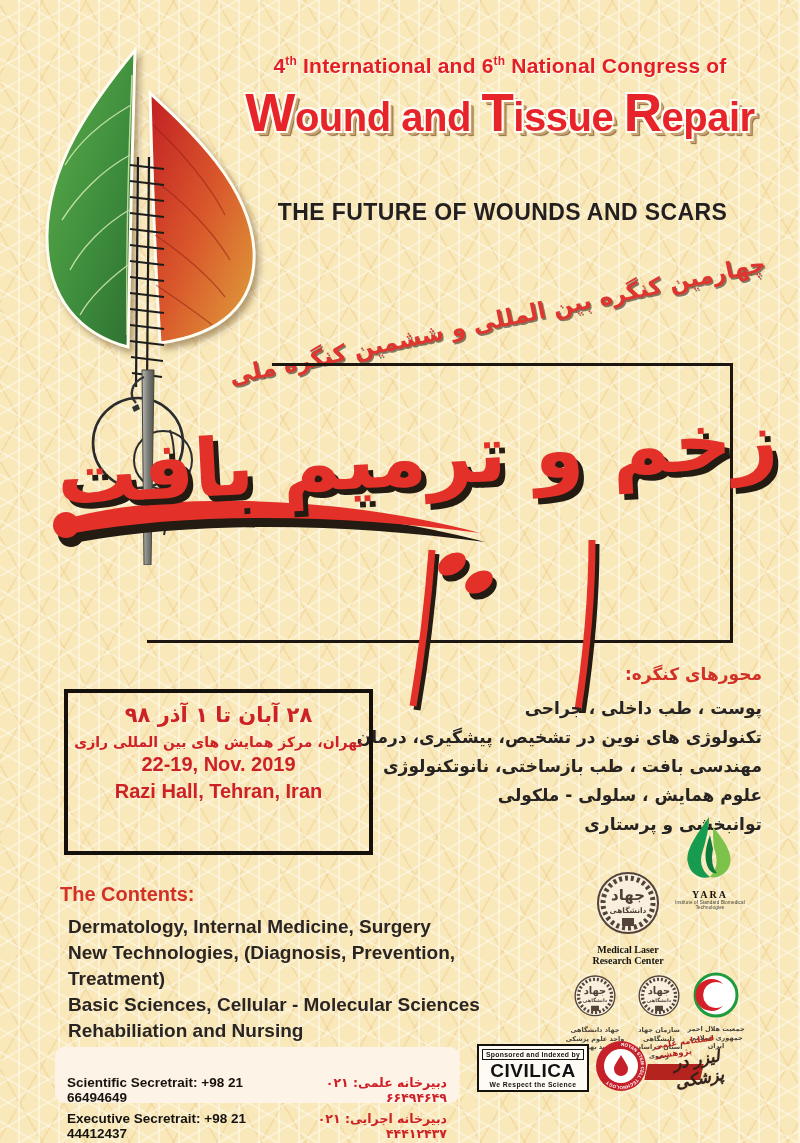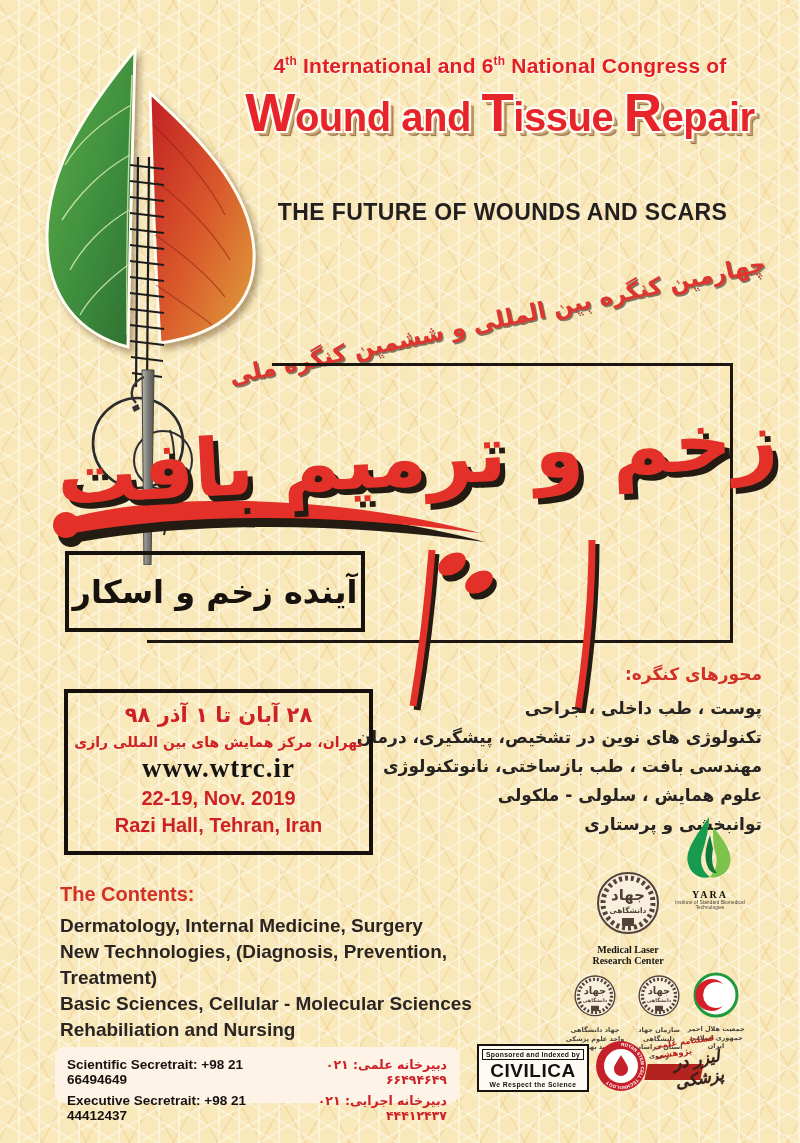--- a/index.html
+++ b/index.html
@@ -49,25 +49,25 @@
   .date-box .en-date{color:#cd2127;font-weight:bold;font-size:20px;margin-top:3px;}
   .date-box .en-venue{color:#cd2127;font-weight:bold;font-size:20px;margin-top:4px;}
   
   .topics{right:38px;top:664px;width:440px;text-align:right;direction:rtl;z-index:3;}
   .topics .t-head{color:#d23128;font-weight:bold;font-size:17px;margin-bottom:10px;}
   .topics ul{list-style:none;margin:0;padding:0;}
   .topics li{color:#262322;font-weight:bold;font-size:17px;line-height:29px;}
   
   .contents{left:60px;top:883px;width:470px;}
   .contents .c-head{color:#d23128;font-weight:bold;font-size:20px;margin-bottom:7px;}
-  .contents ul{list-style:none;margin:0;padding:0;}
+  .contents ul{list-style:none;margin:8px;padding:0;}
   .contents li{color:#2a2422;font-weight:bold;font-size:19px;line-height:26px;}
   
   .secretariat{left:55px;top:1047px;width:404px;height:56px;background:#fdf3e6;
-    border-radius:9px;padding:10px 12px 0 12px;box-sizing:border-box;z-index:3;}
+    border-radius:9px;padding:28px 12px 0 12px;box-sizing:border-box;z-index:3;}
   .sec-row{display:flex;justify-content:space-between;align-items:baseline;margin-bottom:6px;}
   .sec-en{color:#16120e;font-weight:bold;font-size:13.5px;}
   .sec-fa{color:#cd2127;font-weight:bold;font-size:12.5px;direction:rtl;}
   
   .logo{text-align:center;z-index:3;}
   .cap-serif{font-family:"Liberation Serif", serif;font-weight:bold;color:#17130f;
     font-size:10px;line-height:11px;margin-top:2px;}
   .cap-tiny-en{font-size:4.5px;color:#3a372f;letter-spacing:.2px;line-height:5px;}
   .cap-fa-tiny{font-size:6.5px;line-height:8.5px;color:#4a4338;font-weight:bold;direction:rtl;margin-top:3px;}
   .civilica{left:477px;top:1044px;width:112px;border:2px solid #15110d;background:#fdfbf4;
@@ -192,28 +192,24 @@
       <ellipse cx="99" cy="44" rx="15" ry="10" transform="rotate(-32 99 44)"></ellipse>
     </g>
     <g stroke="#e33129" stroke-width="7" fill="none">
       <path d="M52,12 C48,65 42,115 33,168"></path>
       <path d="M212,2 C212,65 206,120 198,172"></path>
     </g>
   </svg>
 
   <div class="abs fa calligraphy" dir="rtl">زخم و ترمیم بافت</div>
 
-  <div class="abs label-box">
-    <span class="fa" dir="rtl">آینده زخم و اسکار</span>
-  </div>
 
   <div class="abs date-box">
     <div class="fa fa-date" dir="rtl">۲۸ آبان تا ۱ آذر ۹۸</div>
     <div class="fa fa-venue" dir="rtl">تهران، مرکز همایش های بین المللی رازی</div>
-    <a class="site" href="#">www.wtrc.ir</a>
     <div class="en-date">22-19, Nov. 2019</div>
     <div class="en-venue">Razi Hall, Tehran, Iran</div>
   </div>
 
   <div class="abs fa topics">
     <div class="t-head">محورهای کنگره:</div>
     <ul>
       <li>پوست ، طب داخلی ، جراحی</li>
       <li>تکنولوژی های نوین در تشخیص، پیشگیری، درمان</li>
       <li>مهندسی بافت ، طب بازساختی، نانوتکنولوژی</li>

